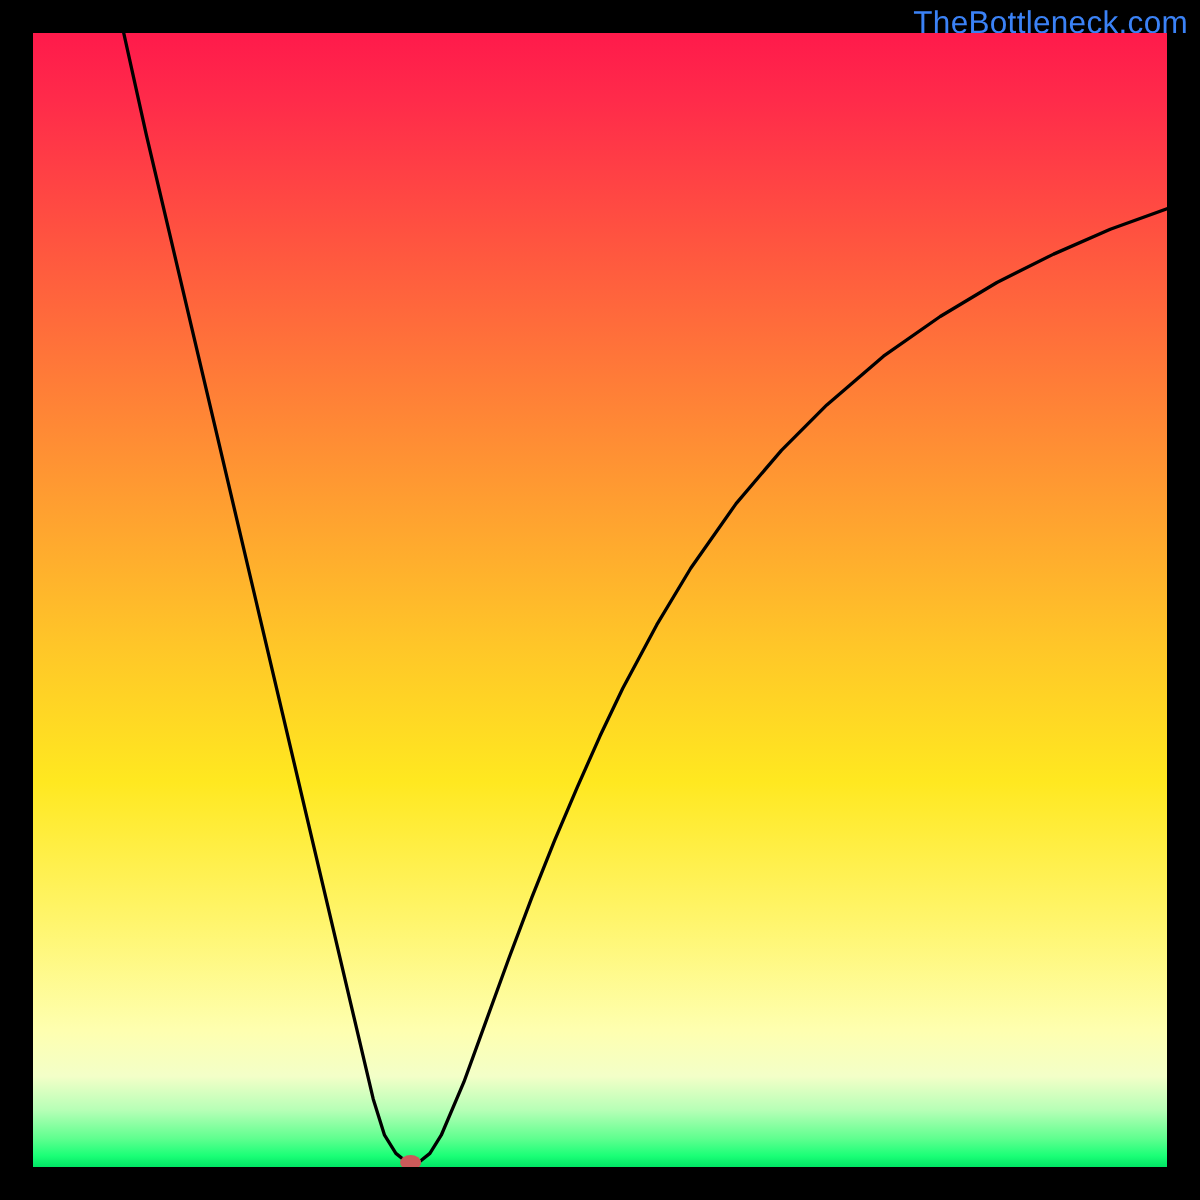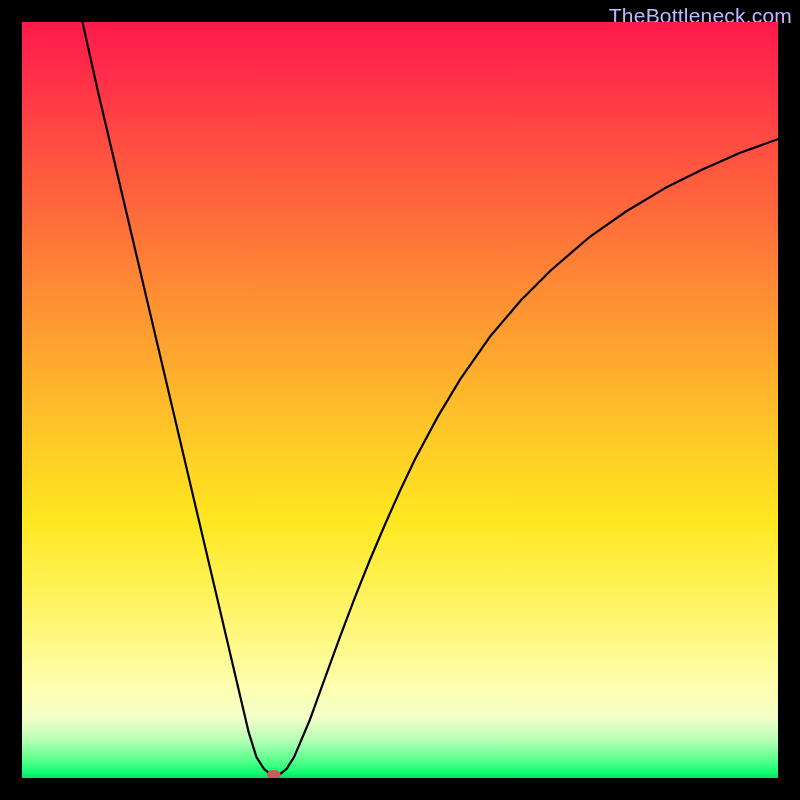--- a/index.html
+++ b/index.html
@@ -41,21 +41,21 @@
       #b6ffb6 95%,
       #5fff8f 97.5%,
       #1bff77 99%,
       #00e564 100%
     );
   }
   .watermark {
     position: absolute;
     top: 4px;
     right: 8px;
-    color: #c4b5fd;
+    color: #3b82f6;
     font-size: 21px;
     font-weight: 400;
     letter-spacing: 0.2px;
     user-select: none;
   }
   svg.curve {
     position: absolute;
     top: 0;
     left: 0;
     width: 756px;

